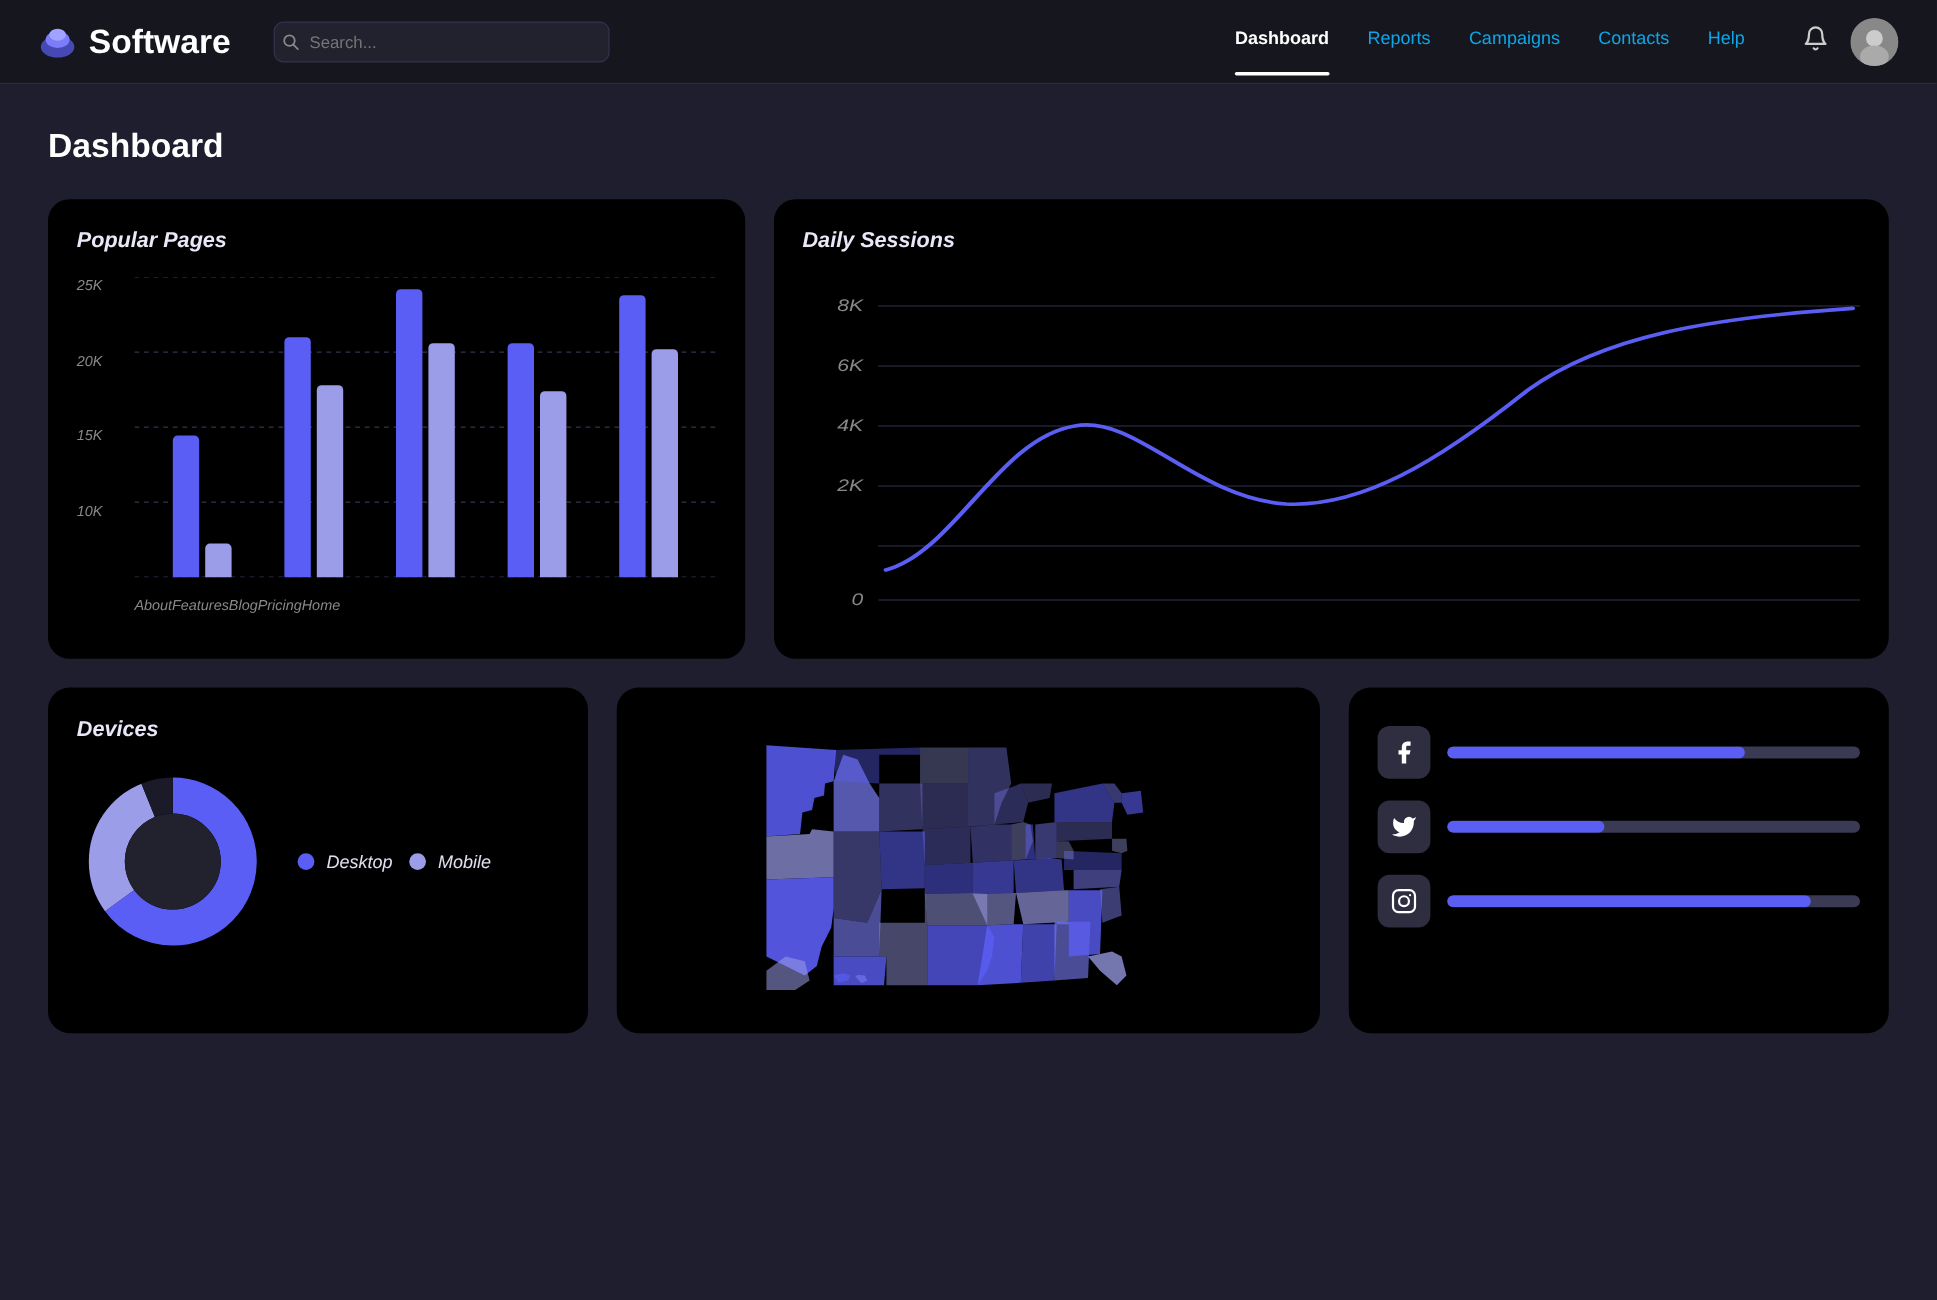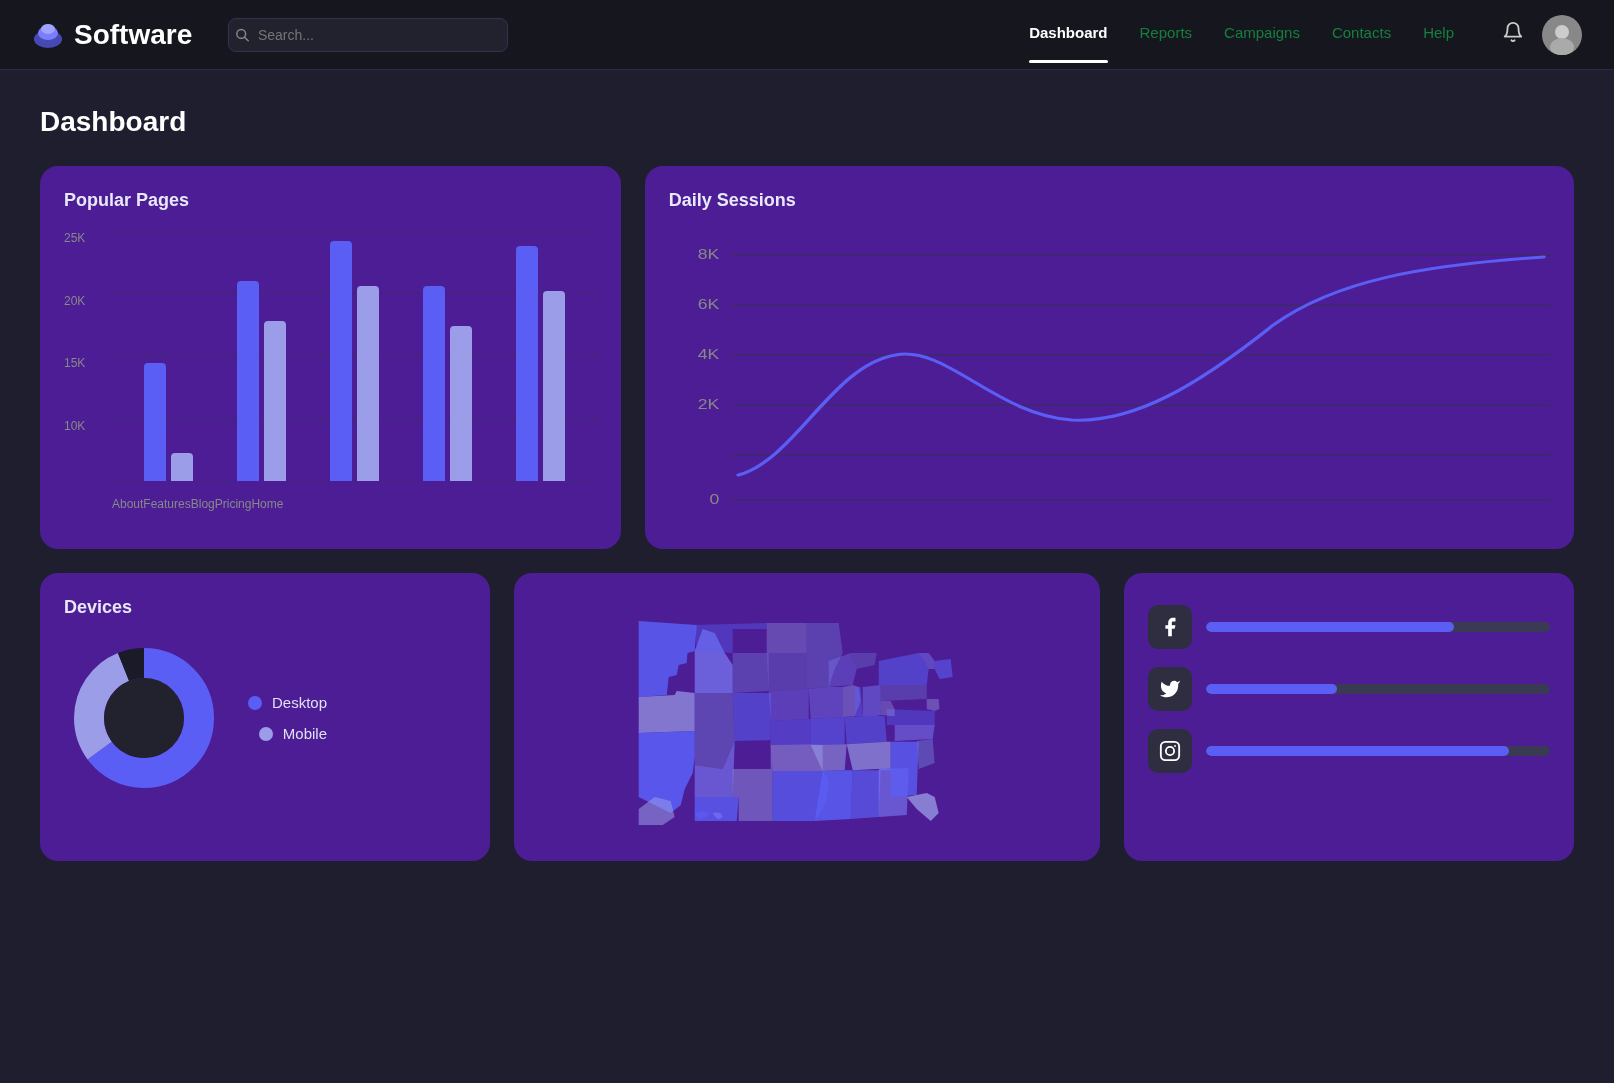--- a/index.html
+++ b/index.html
@@ -54,21 +54,21 @@
     }
     .search-icon-svg { color: #888; }
 
     .nav-links {
       display: flex;
       align-items: center;
       gap: 32px;
       margin-left: auto;
     }
     .nav-link {
-      color: #15803d;
+      color: #0ea5e9;
       font-size: 15px;
       cursor: pointer;
       text-decoration: none;
       position: relative;
       padding-bottom: 4px;
     }
     .nav-link.active {
       color: #fff;
       font-weight: 600;
     }
@@ -122,23 +122,24 @@
       gap: 24px;
       margin-bottom: 24px;
     }
     .bottom-row {
       display: grid;
       grid-template-columns: 1fr 1.3fr 1fr;
       gap: 24px;
     }
 
     .card {
-      background: #4c1d95;
+      background: #000000;
       border-radius: 18px;
       padding: 24px;
+      font-style: italic;
     }
     .card-title {
       font-size: 18px;
       font-weight: 600;
       color: #e8e8f8;
       margin-bottom: 20px;
     }
 
     
     .bar-chart-area {
@@ -195,23 +196,21 @@
     
     .donut-section {
       display: flex;
       align-items: center;
       gap: 24px;
       margin-top: 8px;
     }
     .donut-svg { width: 160px; height: 160px; flex-shrink: 0; }
     .legend {
       display: flex;
-      flex-direction: column;
       gap: 14px;
-      align-items: flex-end;
     }
     .legend-item {
       display: flex;
       align-items: center;
       gap: 10px;
       font-size: 15px;
     }
     .legend-dot {
       width: 14px; height: 14px;
       border-radius: 50%;

